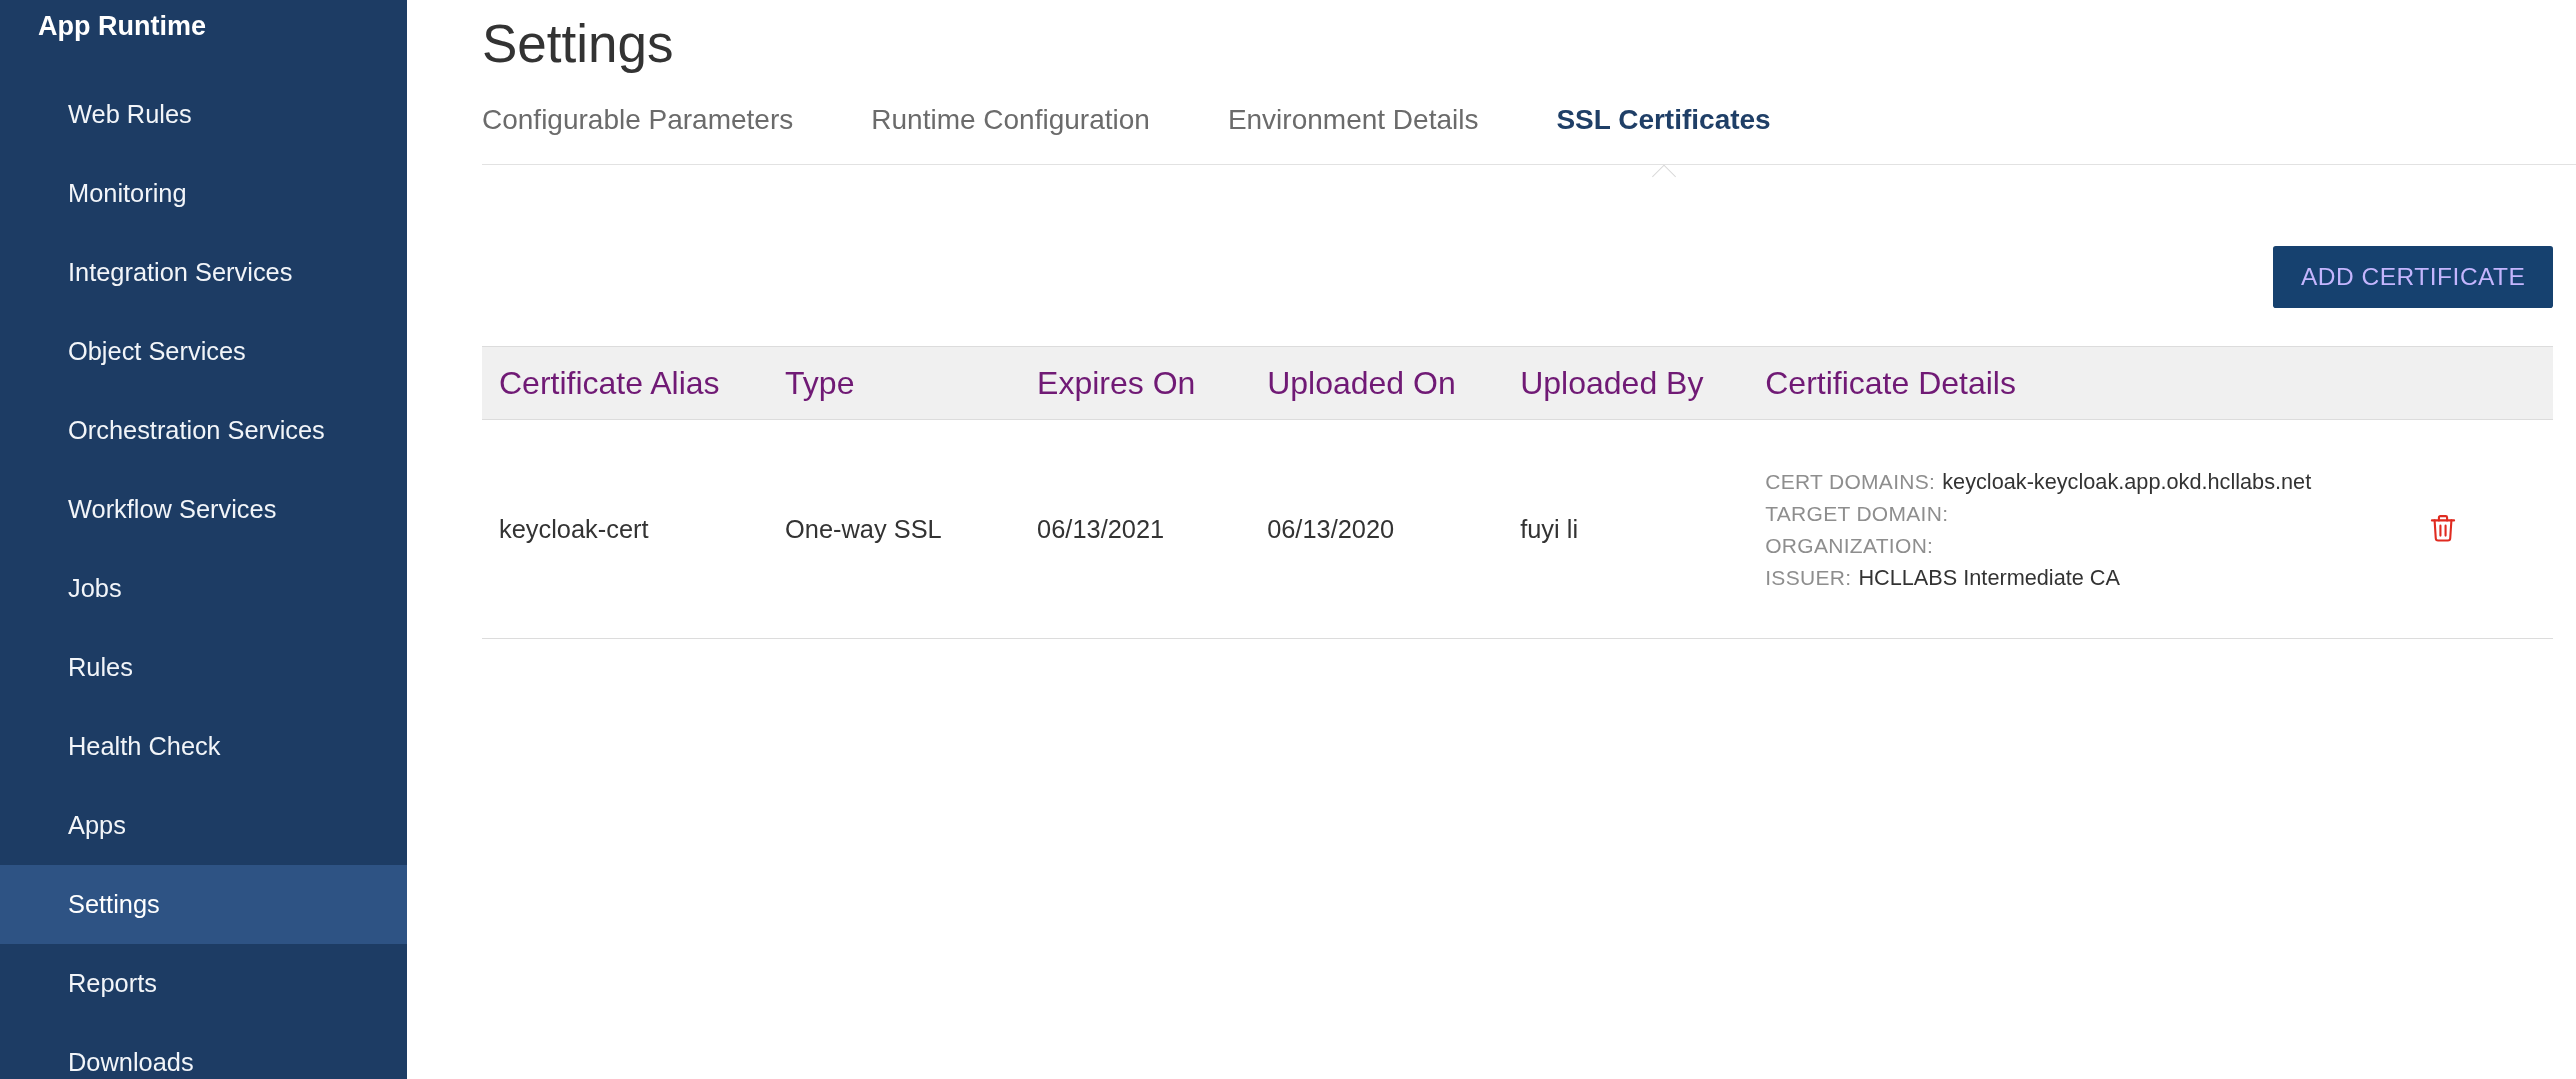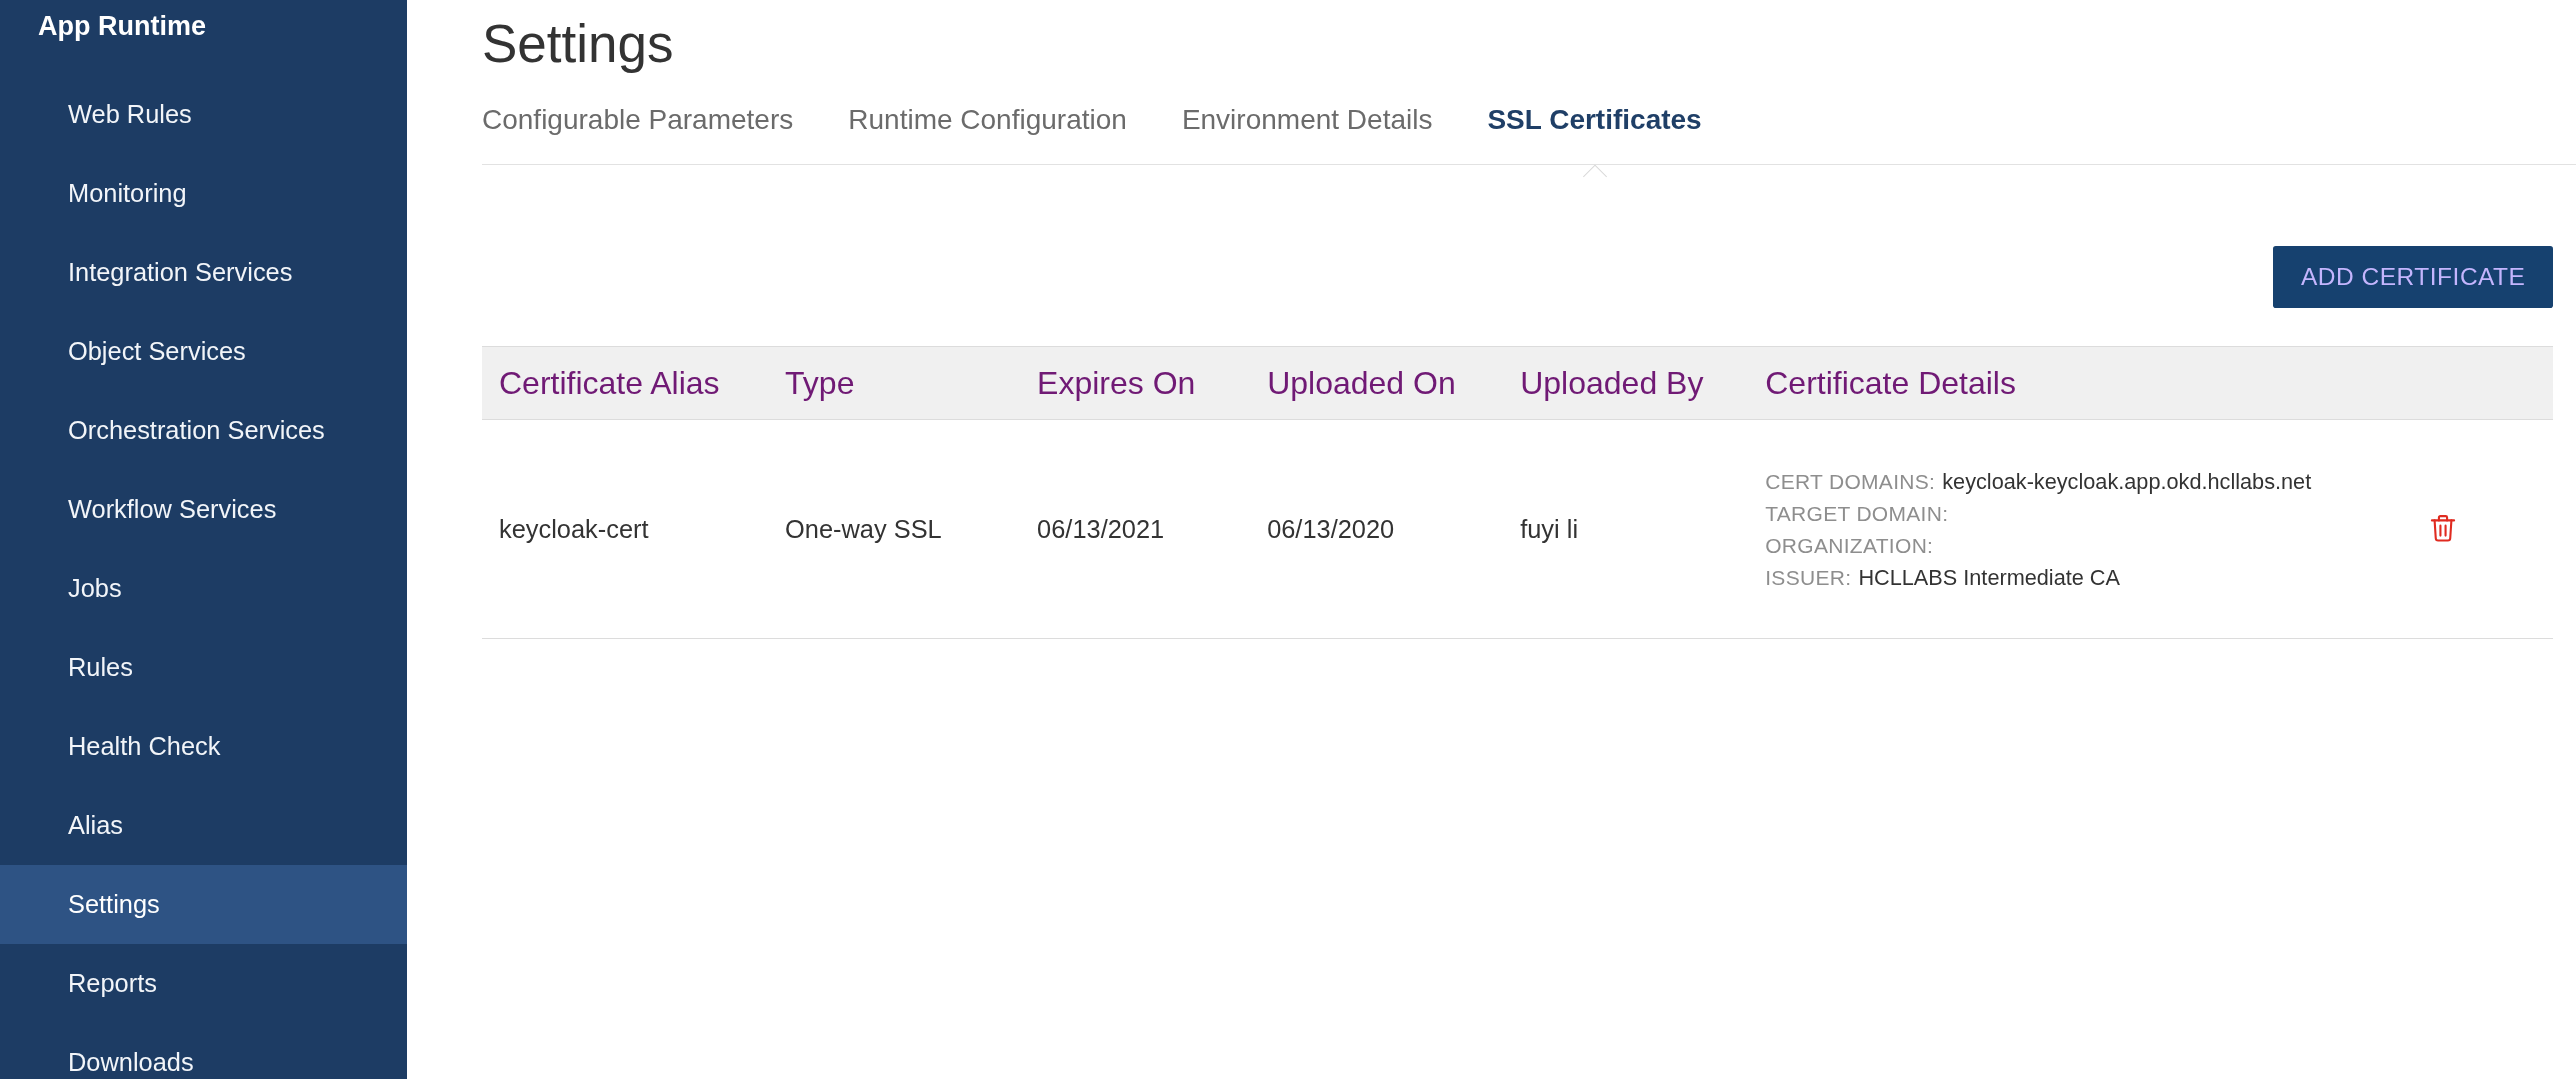--- a/index.html
+++ b/index.html
@@ -51,21 +51,21 @@
     margin-top: 13px;
     font-size: 53px;
     font-weight: 400;
     color: #333333;
   }
 
   
   .tabs {
     margin-top: 30px;
     display: flex;
-    gap: 55px;
+    gap: 78px;
     border-bottom: 0.9px solid #e2e2e2;
     margin-right: -22.6px; 
     padding-right: 24px;
   }
   .tab {
     font-size: 28px;
     color: #6b6b6b;
     padding-bottom: 28px;
     position: relative;
     cursor: pointer;
@@ -181,21 +181,21 @@
   <div class="sidebar-item">
       <span>Jobs</span>
     </div>
   <div class="sidebar-item">
       <span>Rules</span>
     </div>
   <div class="sidebar-item">
       <span>Health Check</span>
     </div>
   <div class="sidebar-item">
-      <span>Alias</span>
+      <span>Apps</span>
     </div>
   <div class="sidebar-item active">
       <span>Settings</span>
     </div>
   <div class="sidebar-item">
       <span>Reports</span>
     </div>
   <div class="sidebar-item">
       <span>Downloads</span>
     </div>

